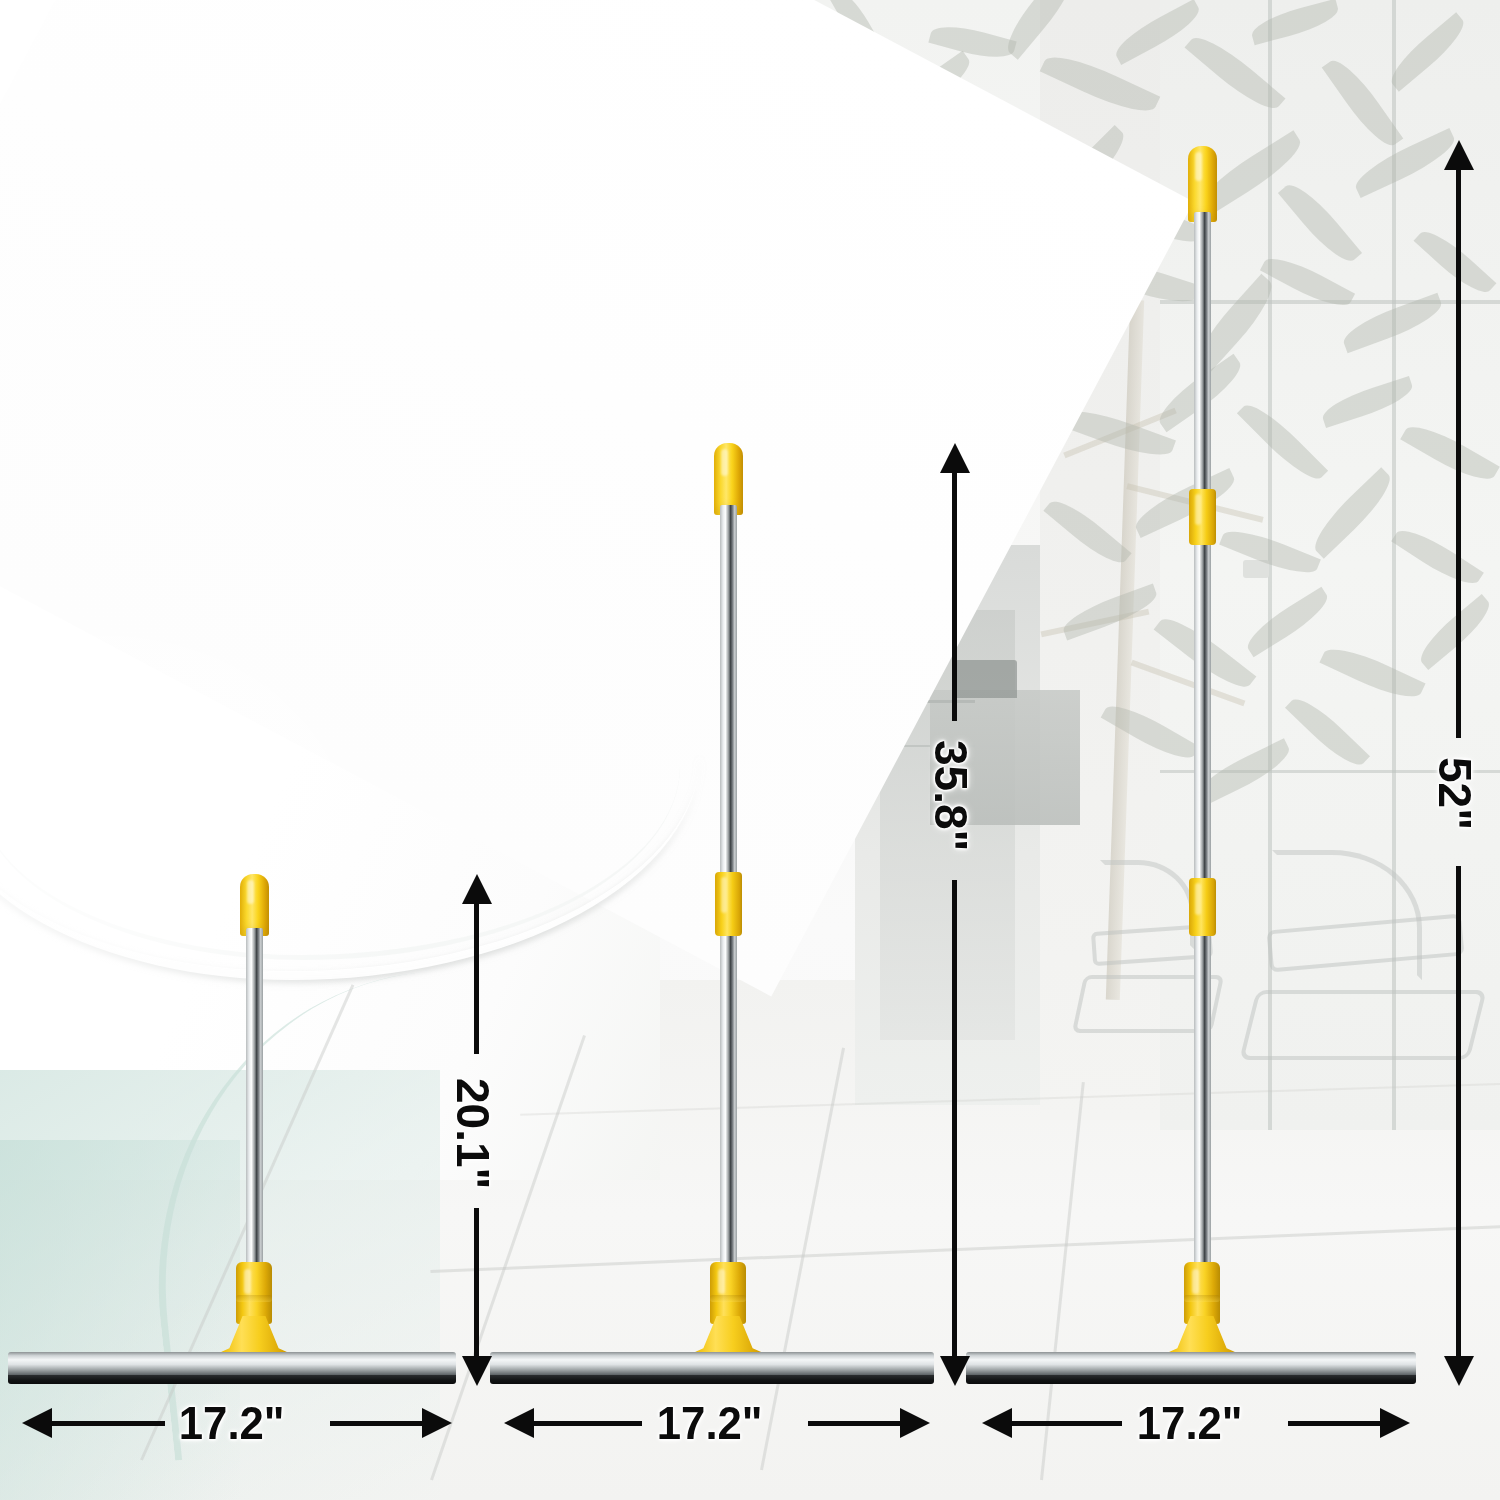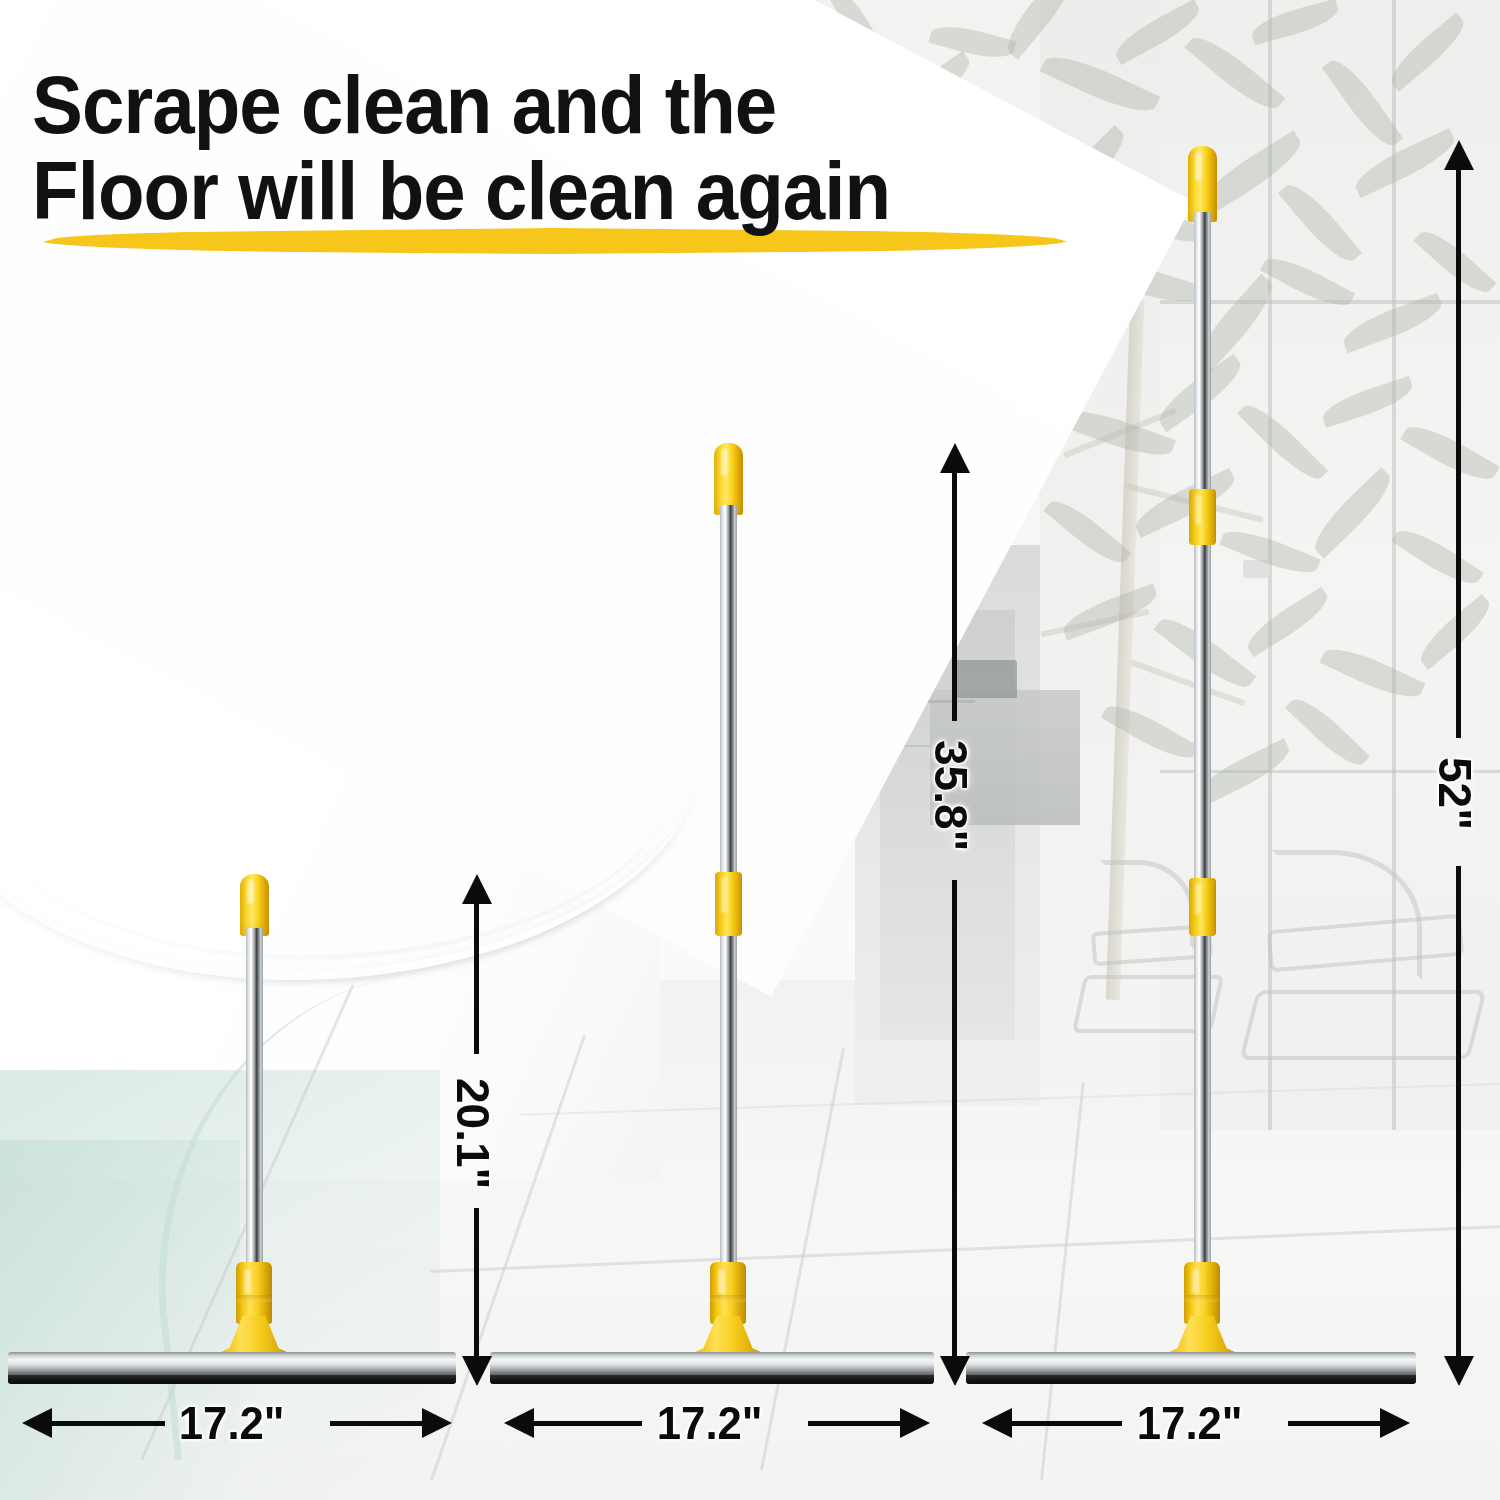--- a/index.html
+++ b/index.html
@@ -428,25 +428,20 @@
     <div class="bg-mint2"></div>
     <div class="bg-mintcurve"></div>
     <div class="seam d1"></div>
     <div class="seam d2"></div>
     <div class="seam d3"></div>
     <div class="seam d4"></div>
     <div class="seam h1"></div>
     <div class="seam h2"></div>
   </div>
 
-  <div class="headline">
-    <div class="hl-swoosh"></div>
-    <h1>Scrape clean and the
-Floor will be clean again</h1>
-  </div>
 
   <div class="squeegee">
     <div class="cap" style="left:240px; top:874px;  height:62px;"></div>
     <div class="pole" style="left:246px; top:928px;  height:340px;"></div>
     <div class="tsleeve" style="left:236px; top:1262px; height:62px;"></div>
     <div class="tbase" style="left:210px; top:1316px; width:88px; height:62px;"></div>
     <div class="bar" style="left:8px;   top:1352px; width:448px;"></div>
     <div class="blade" style="left:8px;   top:1375px; width:448px;"></div>
   </div>
 

